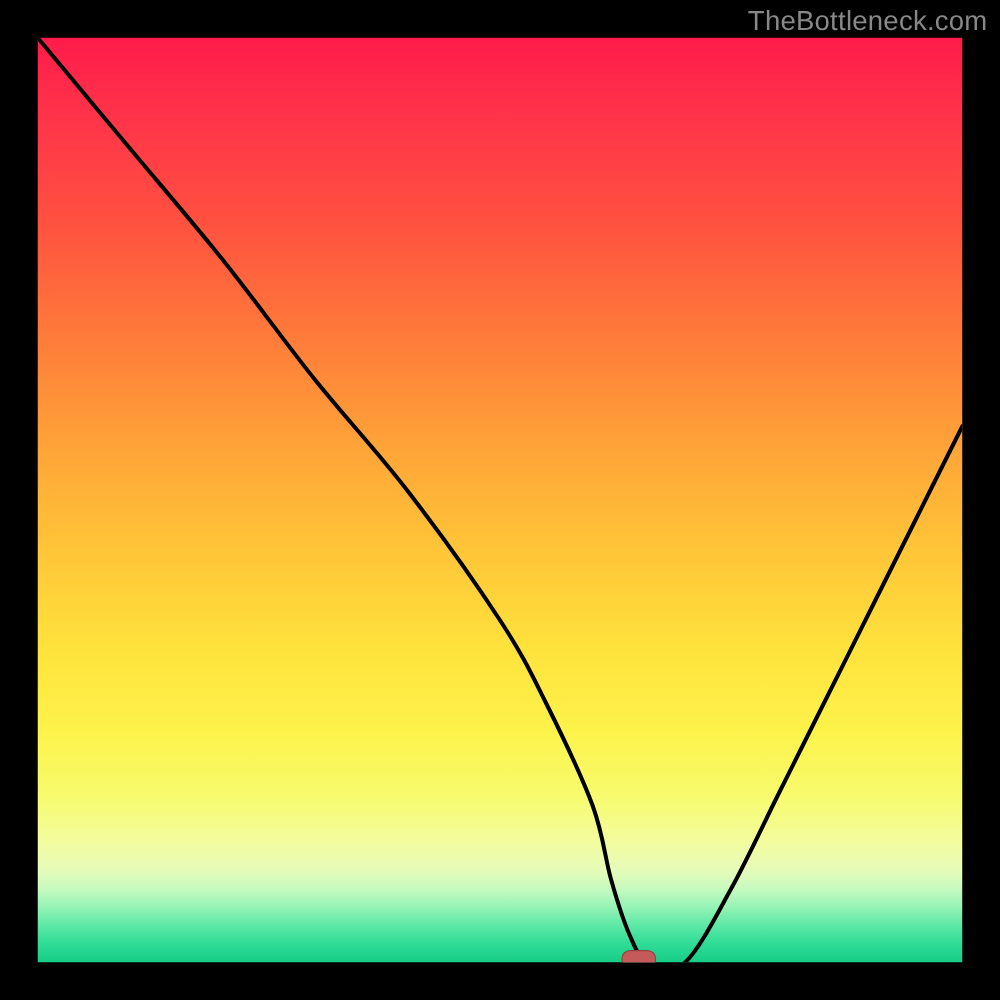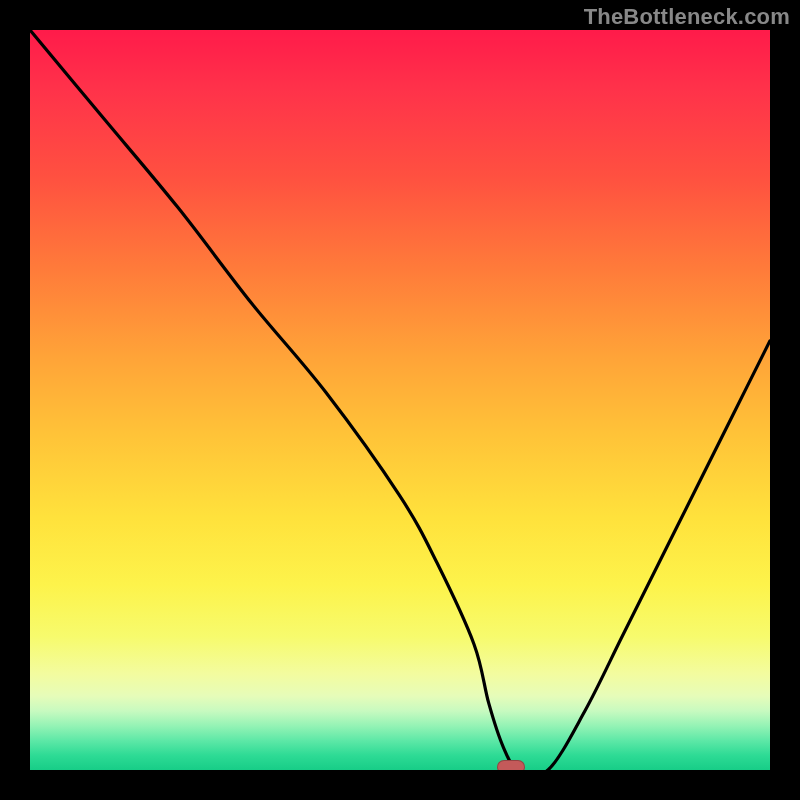--- a/index.html
+++ b/index.html
@@ -16,21 +16,21 @@
     width: 800px;
     height: 800px;
     background: #000;
   }
   .watermark {
     position: absolute;
     top: 4px;
     right: 10px;
     color: #888;
     font-size: 22px;
-    font-weight: 700;
+    font-weight: 400;
     letter-spacing: 0.2px;
     z-index: 10;
   }
   .plot-area {
     position: absolute;
     left: 30px;
     top: 30px;
     width: 740px;
     height: 740px;
     overflow: hidden;

